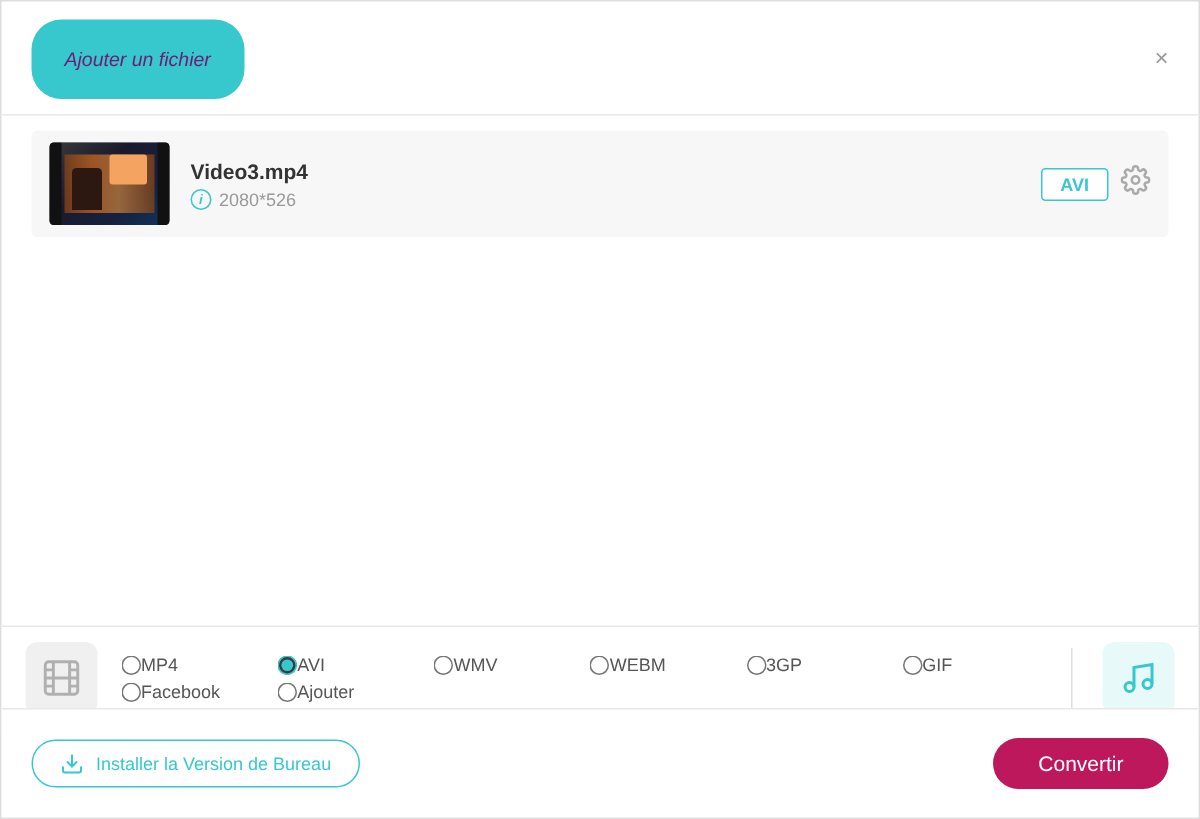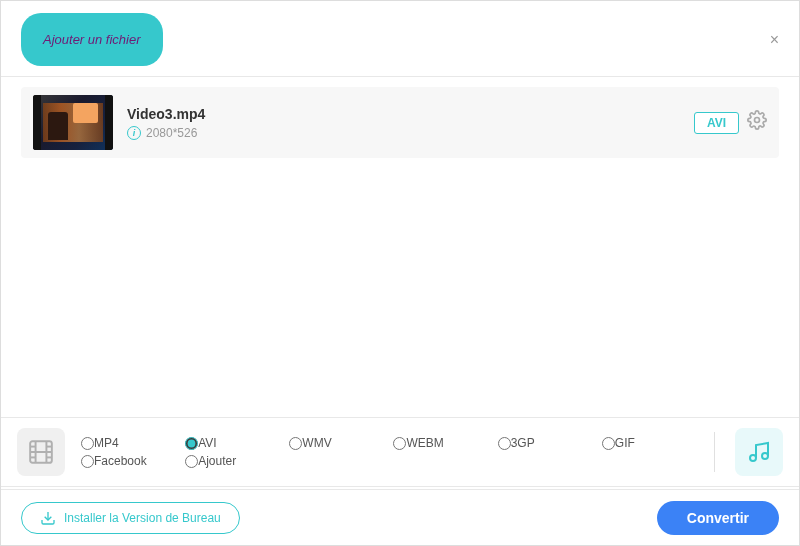--- a/index.html
+++ b/index.html
@@ -248,21 +248,21 @@
       width: 1px;
       height: 40px;
       background: #e0e0e0;
       margin: 0 8px;
     }
 
     
     .footer {
       position: absolute;
       bottom: 0; left: 0; right: 0;
-      height: 56px;
+      height: 73px;
       display: flex;
       align-items: center;
       justify-content: space-between;
       padding: 0 20px;
       background: #fff;
       border-top: 1px solid #e8e8e8;
     }
 
     .install-btn {
       display: flex;
@@ -271,27 +271,27 @@
       border: 1.5px solid #36c8cc;
       border-radius: 20px;
       padding: 7px 18px;
       font-size: 12px;
       color: #36c8cc;
       background: #fff;
       cursor: pointer;
     }
 
     .convert-btn {
-      background: #3b82f6;
+      background: #be185d;
       color: #fff;
       border: none;
       border-radius: 22px;
       padding: 9px 30px;
       font-size: 14px;
-      font-weight: 700;
+      font-weight: 400;
       cursor: pointer;
     }
   </style>
 </head>
 <body>
 
 <div class="header">
   <button class="add-file-btn">Ajouter un fichier</button>
   <button class="close-btn">×</button>
 </div>

